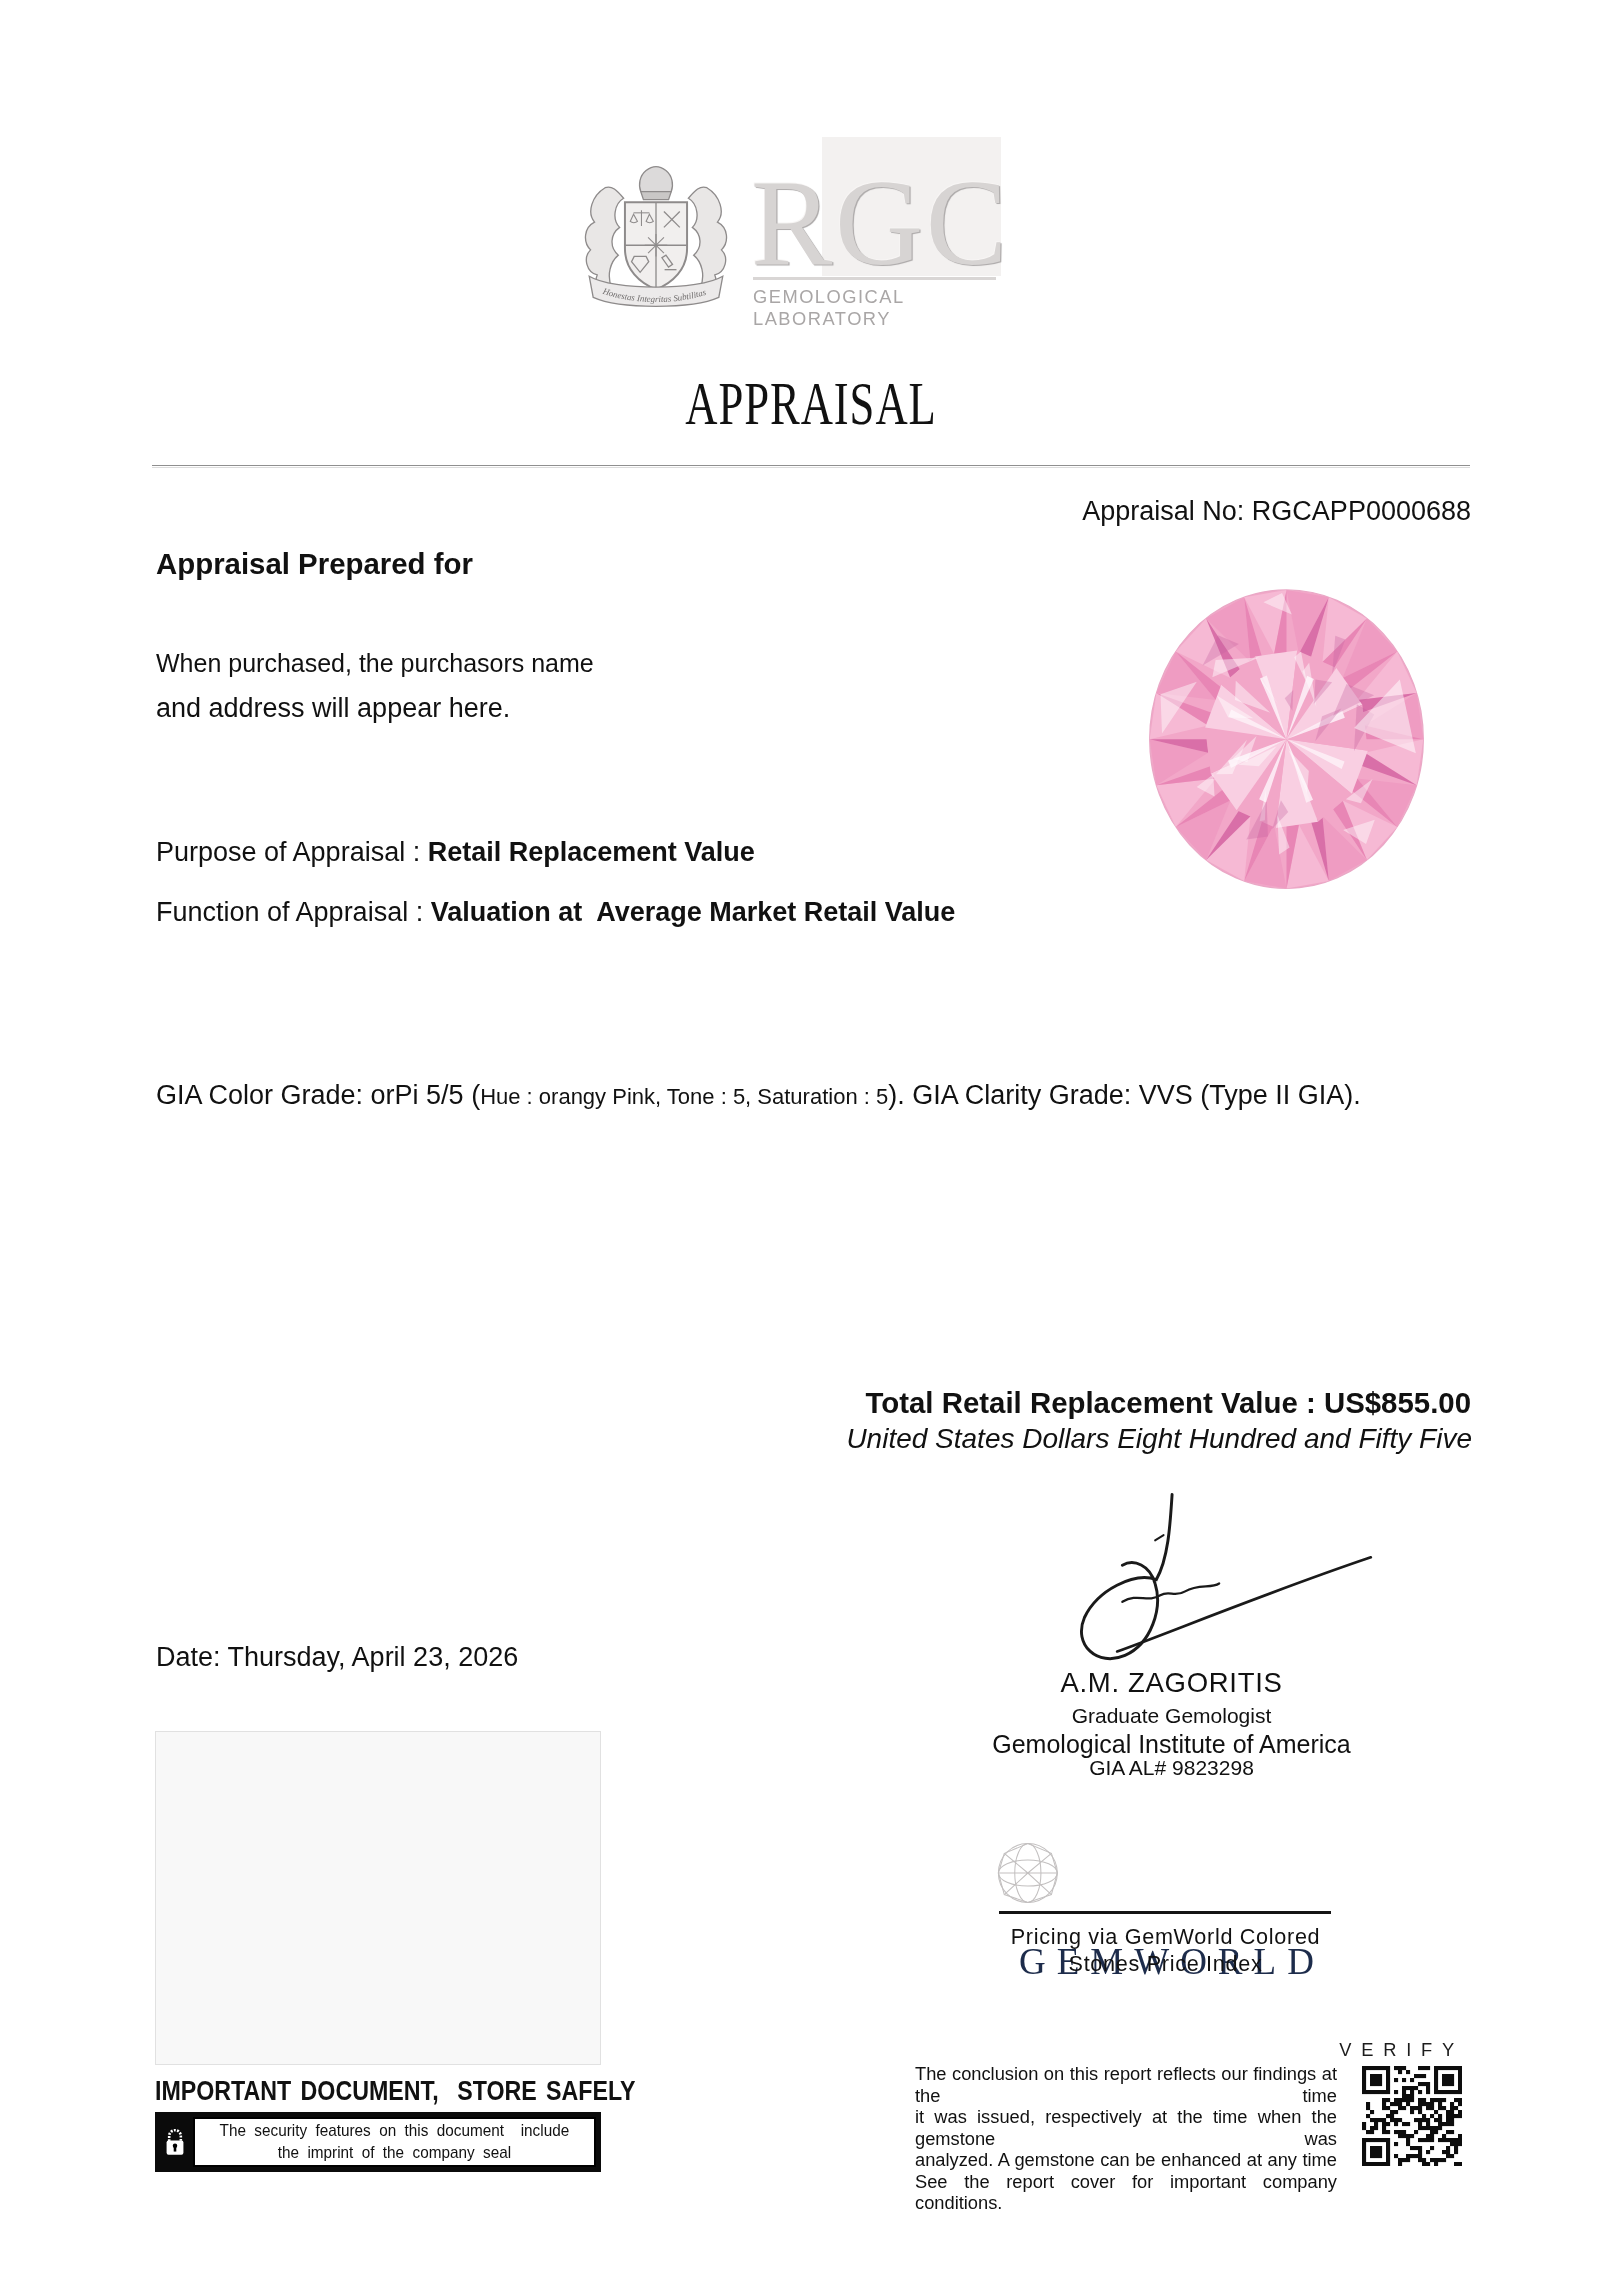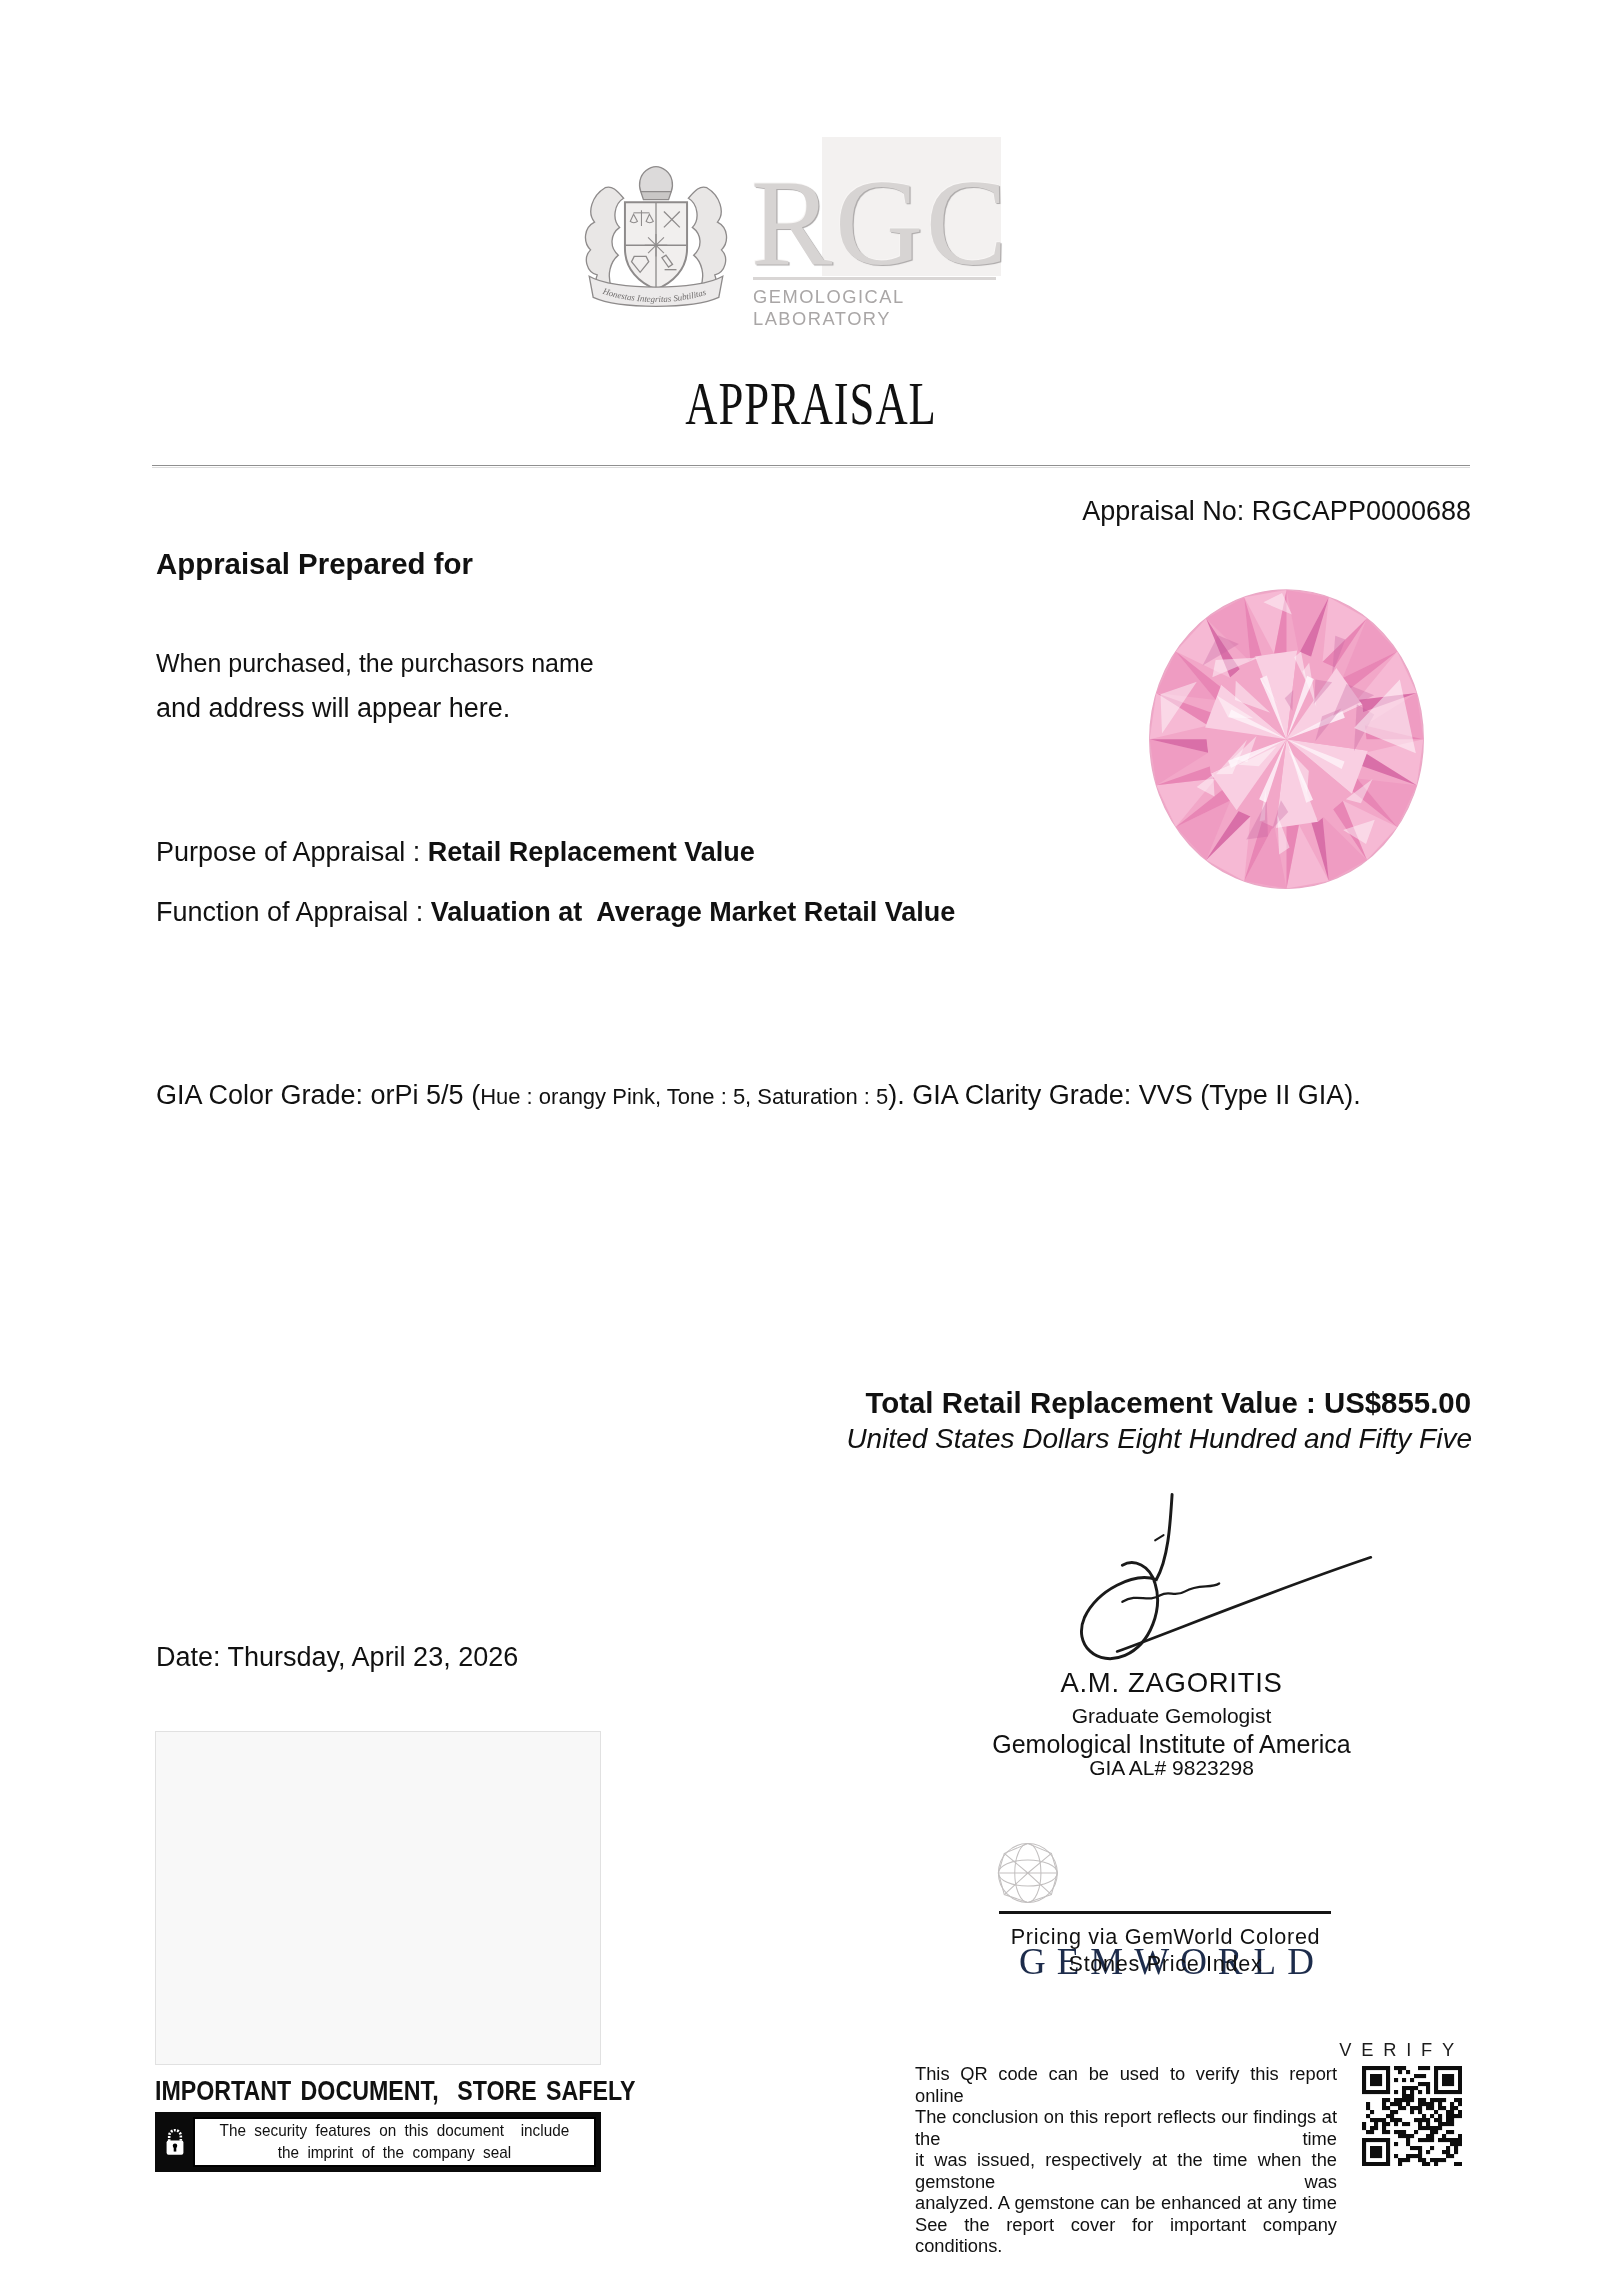--- a/index.html
+++ b/index.html
@@ -568,21 +568,20 @@
         <rect x="30.60" y="146.88" width="6.2700000000000005" height="6.2700000000000005" fill="#0d0d0d"></rect>
         <rect x="36.72" y="146.88" width="6.2700000000000005" height="6.2700000000000005" fill="#0d0d0d"></rect>
         <rect x="55.08" y="146.88" width="6.2700000000000005" height="6.2700000000000005" fill="#0d0d0d"></rect>
         <rect x="91.80" y="146.88" width="6.2700000000000005" height="6.2700000000000005" fill="#0d0d0d"></rect>
         <rect x="97.92" y="146.88" width="6.2700000000000005" height="6.2700000000000005" fill="#0d0d0d"></rect>
         <rect x="110.16" y="146.88" width="6.2700000000000005" height="6.2700000000000005" fill="#0d0d0d"></rect>
         <rect x="140.76" y="146.88" width="6.2700000000000005" height="6.2700000000000005" fill="#0d0d0d"></rect>
         <rect x="146.88" y="146.88" width="6.2700000000000005" height="6.2700000000000005" fill="#0d0d0d"></rect>
       </svg></div>
   <div class="abs vtext">
-    <div class="vline">This QR code can be used to verify this report online</div>
     <div class="vline">The conclusion on this report reflects our findings at the time</div>
     <div class="vline">it was issued, respectively at the time when the gemstone was</div>
     <div class="vline">analyzed. A gemstone can be enhanced at any time</div>
     <div class="vline">See the report cover for important company conditions.</div>
   </div>
 
 </div>
 
 
 </body></html>

